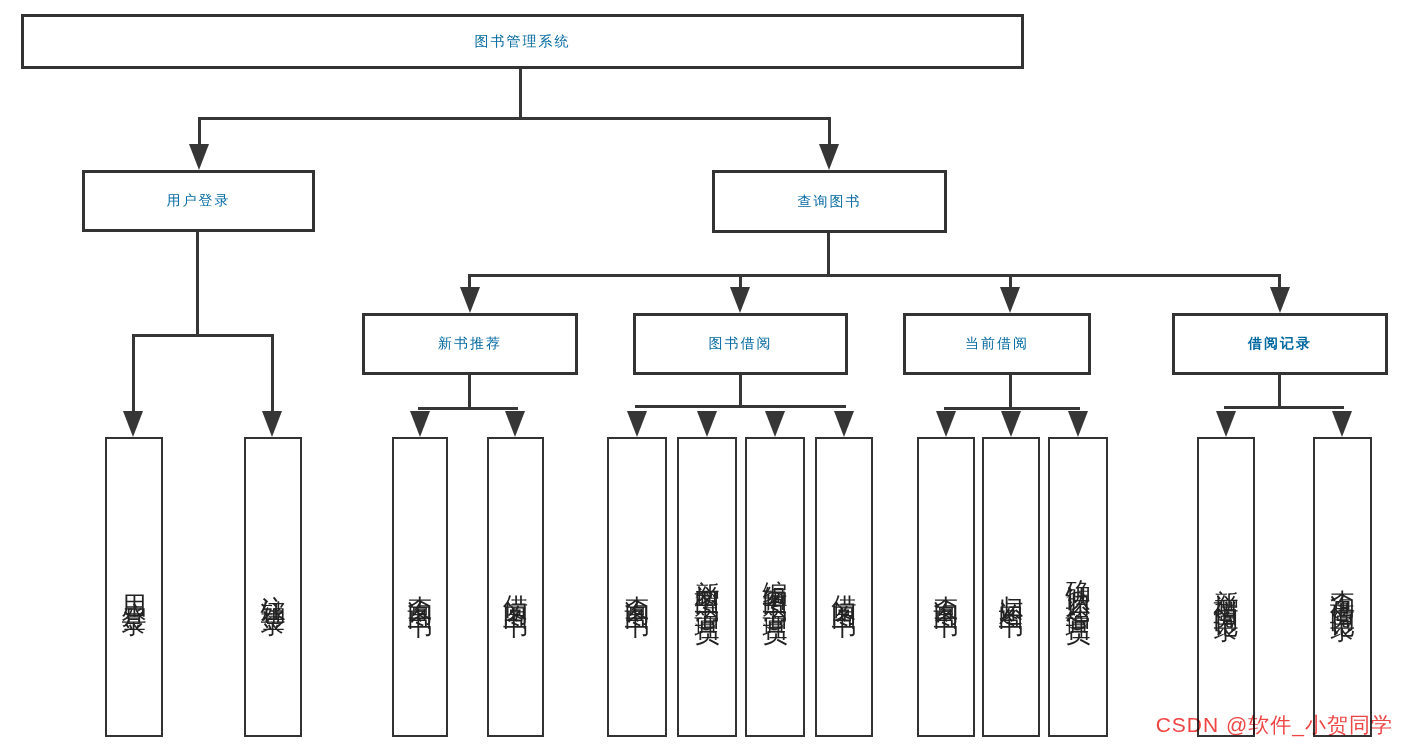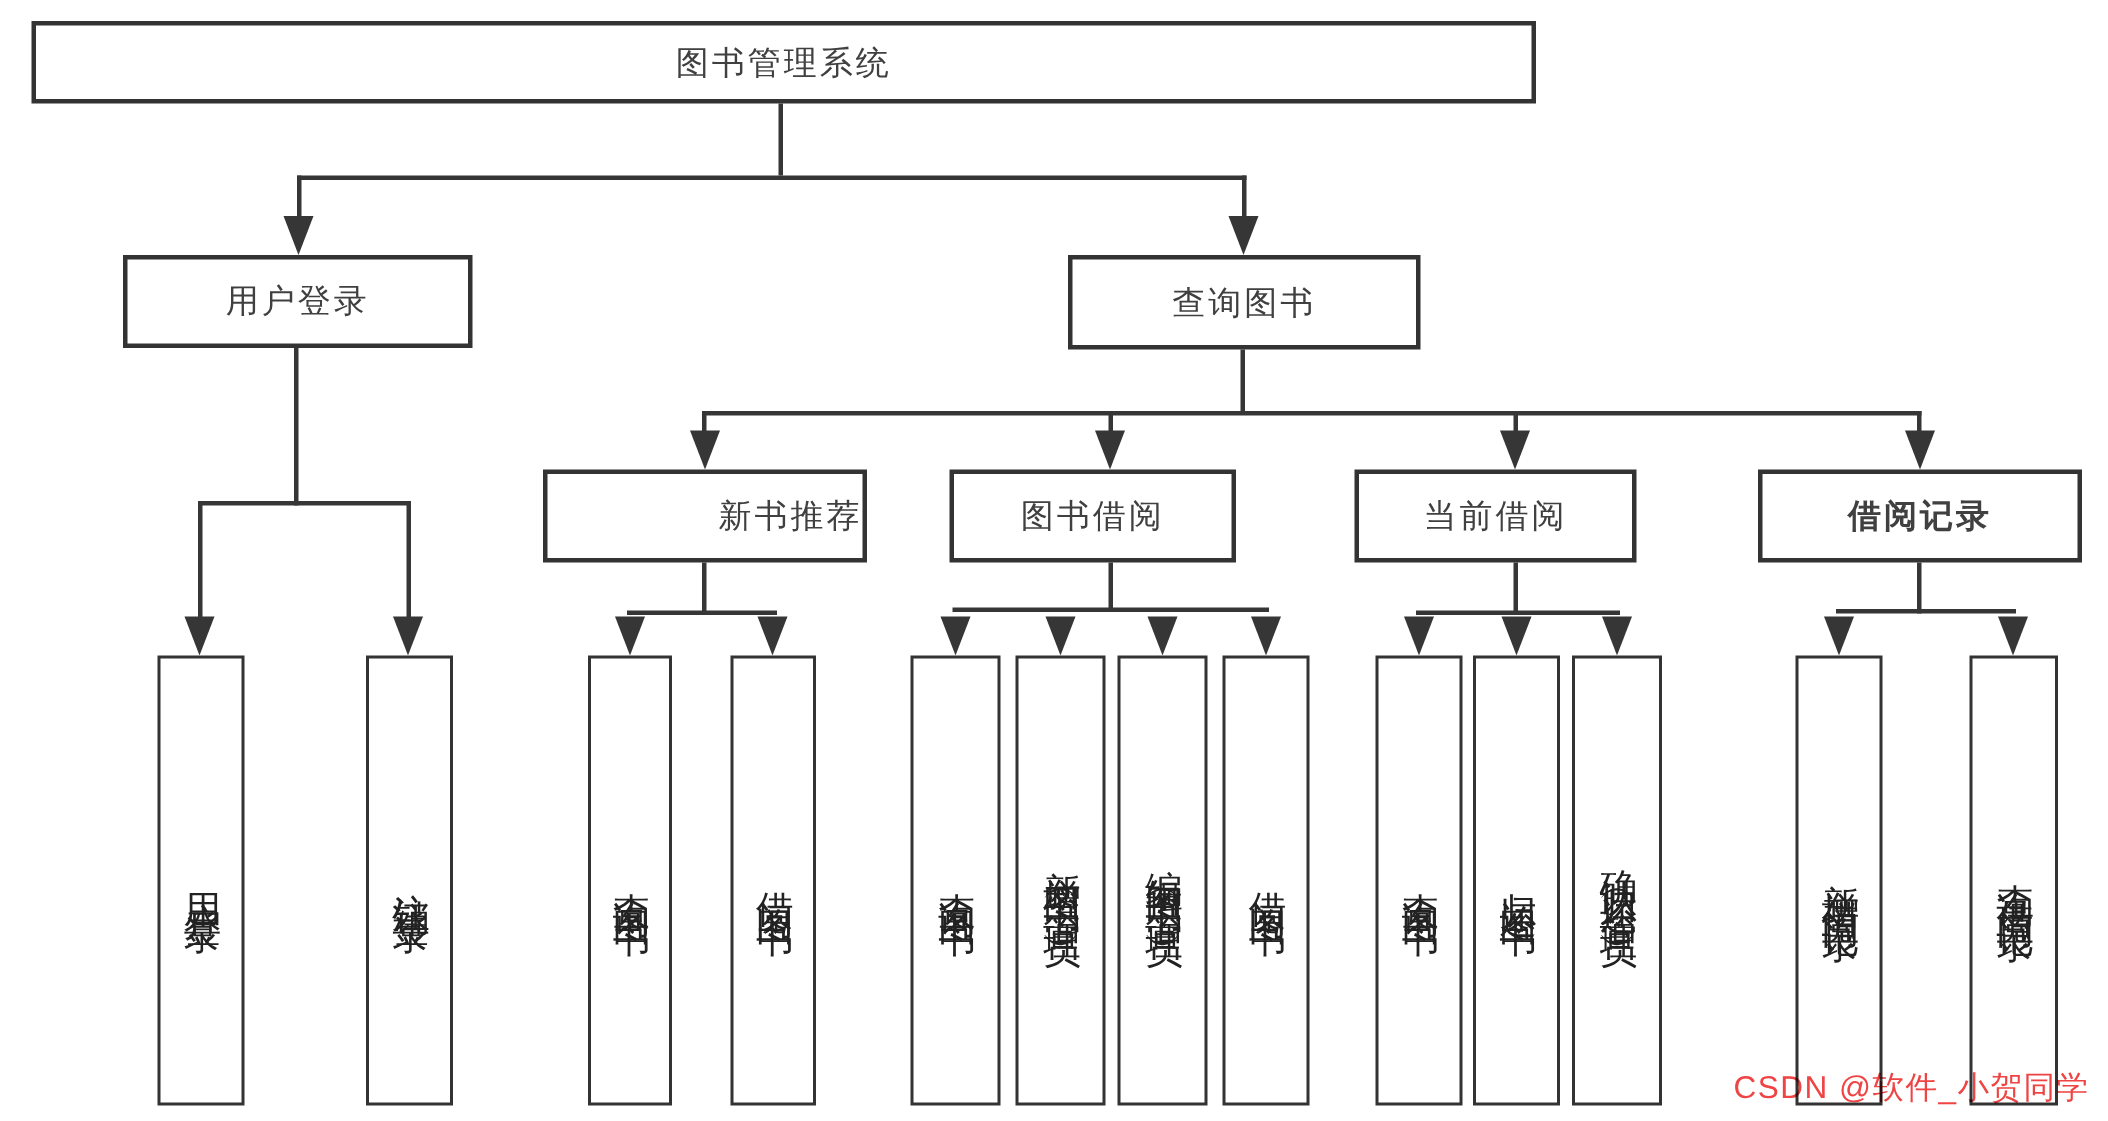--- a/index.html
+++ b/index.html
@@ -4,21 +4,21 @@
 <style>
   html,body{margin:0;padding:0;background:#ffffff;}
   *{box-sizing:border-box;}
   #canvas{
     position:relative;width:1405px;height:747px;background:#ffffff;overflow:hidden;
     font-family:"Liberation Sans","DejaVu Sans",sans-serif;color:#222222;
   }
   .box{
     position:absolute;border:3px solid #333333;background:#ffffff;
     display:flex;align-items:center;justify-content:center;
-    font-size:22px;letter-spacing:2px;color:#404040;
+    font-size:14px;letter-spacing:2px;color:#0369a1;
   }
   .vbox{
     position:absolute;border:2px solid #333333;background:#ffffff;
     display:flex;align-items:center;justify-content:center;
     font-size:25px;color:#222222;
   }
   .vtext{
     writing-mode:vertical-rl;text-orientation:mixed;
     letter-spacing:6px;line-height:1;white-space:nowrap;
   }
@@ -68,24 +68,24 @@
   <div class="hline" style="left:468px;top:274px;width:813px;"></div>
   <div class="vline" style="left:468px;top:274px;height:18px;"></div>
   <div class="arr" style="left:460px;top:287px;"></div>
   <div class="vline" style="left:739px;top:274px;height:18px;"></div>
   <div class="arr" style="left:730px;top:287px;"></div>
   <div class="vline" style="left:1009px;top:274px;height:18px;"></div>
   <div class="arr" style="left:1000px;top:287px;"></div>
   <div class="vline" style="left:1278px;top:274px;height:18px;"></div>
   <div class="arr" style="left:1270px;top:287px;"></div>
 
-  <div class="box" style="left:362px;top:313px;width:216px;height:62px;justify-content:flex-end;">
+  <div class="box" style="left:362px;top:313px;width:216px;height:62px;">
     <span>新书推荐</span>
   </div>
-  <div class="box" style="left:633px;top:313px;width:191px;height:62px;">
+  <div class="box" style="left:633px;top:313px;width:215px;height:62px;">
     <span>图书借阅</span>
   </div>
   <div class="box" style="left:903px;top:313px;width:188px;height:62px;">
     <span>当前借阅</span>
   </div>
   <div class="box" style="left:1172px;top:313px;width:216px;height:62px;font-weight:bold;">
     <span>借阅记录</span>
   </div>
 
   <div class="vline" style="left:468px;top:375px;height:35px;"></div>

